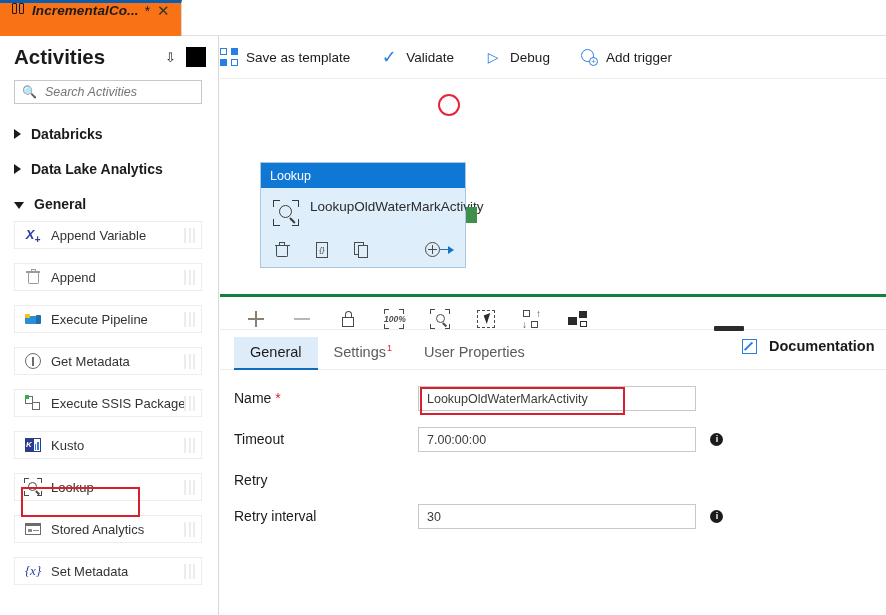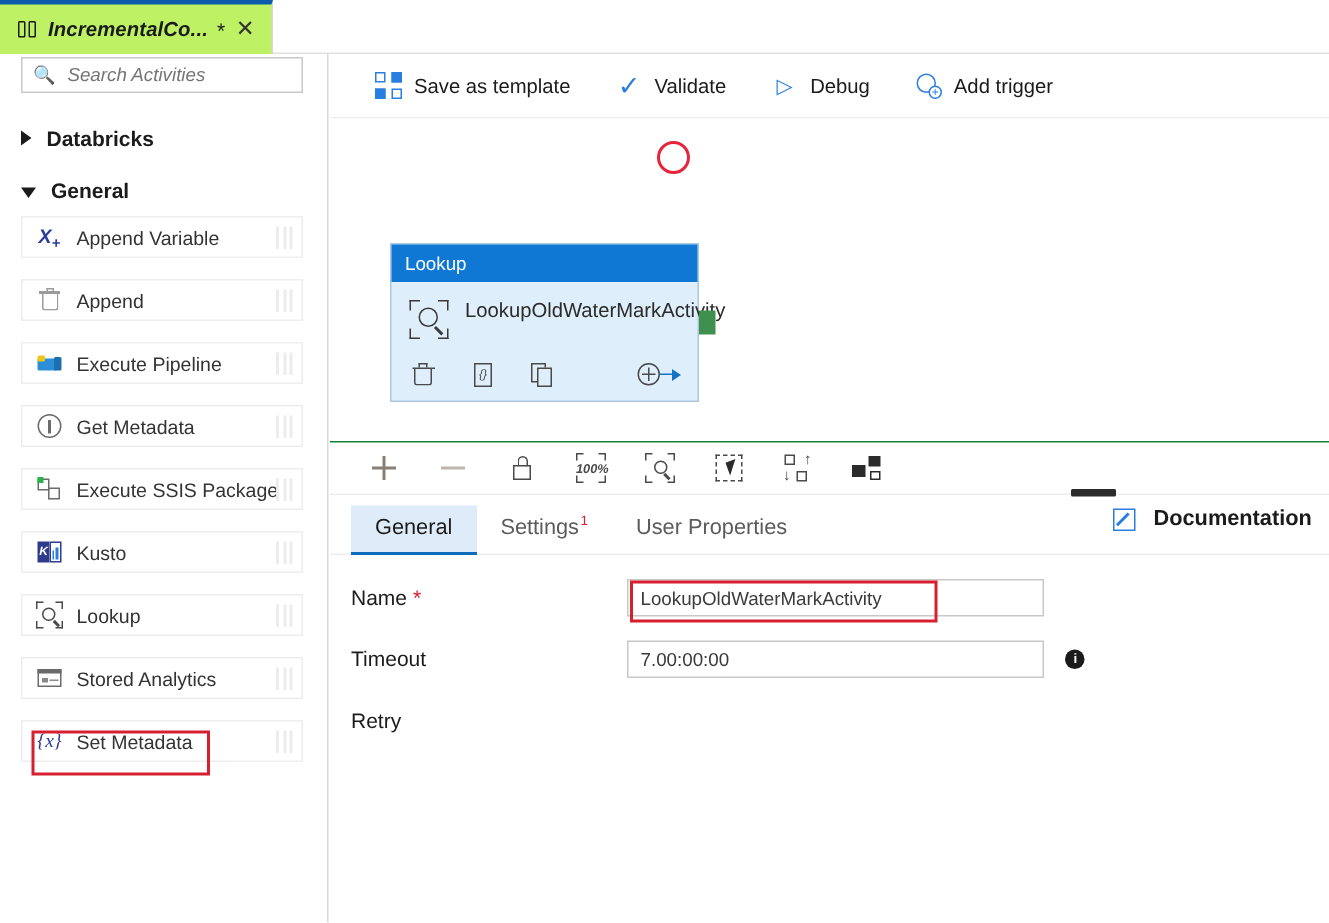--- a/index.html
+++ b/index.html
@@ -15,24 +15,24 @@
 
   
   #tabstrip {
     position:absolute; left:0; top:0; width:886px; height:36px;
     background:#ffffff;
     border-bottom:1px solid #e1e1e1;
   }
   #doc-tab {
     position:absolute; left:0; top:0; height:36px;
     padding:0 10px 0 12px;
-    display:flex; align-items:center; gap:6px;
+    display:flex; align-items:flex-start; gap:6px;
     border-top:3px solid #0b5cab;
     border-right:1px solid #d6d6d6;
-    background:#bef264;
+    background:#f97316;
     font-size:13.5px;
   }
   #doc-tab .tabname {
     font-style:italic; font-weight:600; letter-spacing:.1px;
     color:#1b1b1b;
   }
   #doc-tab .dirty { font-size:14px; color:#1b1b1b; }
   #doc-tab .closex { font-size:15px; color:#333; line-height:1; padding:0 1px; cursor:pointer; }
   .pipe-ico { width:14px; height:11px; display:inline-block; position:relative; }
   .pipe-ico i {
@@ -128,21 +128,21 @@
   .ic-setvar { font-size:13px; color:#2b3b9e; line-height:18px; text-align:center; font-family:"Liberation Serif", serif; font-style:italic; }
 
   
   .hl-red { position:absolute; border:2.5px solid #d6202f; pointer-events:none; }
 
   
   #main { position:absolute; left:220px; top:36px; width:666px; height:579px; background:#fff; }
 
   #toolbar {
     height:43px; border-bottom:1px solid #ededed;
-    display:flex; align-items:center; gap:30px; padding-left:30px;
+    display:flex; align-items:center; gap:30px; 
     font-size:13.5px; color:#1b1b1b;
   }
   .tb-btn { display:flex; align-items:center; gap:8px; cursor:pointer; }
   .tbi { width:18px; height:18px; position:relative; flex:none; }
   .tbi-tmpl .n{position:absolute;width:7px;height:7px;border:1.5px solid #2a7de1;}
   .tbi-tmpl .n1{left:0;top:0;}
   .tbi-tmpl .n2{right:0;top:0;background:#2a7de1;}
   .tbi-tmpl .n3{left:0;bottom:0;background:#2a7de1;}
   .tbi-tmpl .n4{right:0;bottom:0;}
   .tbi-check{color:#2a7de1;font-size:18px;line-height:18px;text-align:center;}
@@ -189,22 +189,22 @@
   .na-add .pv{position:absolute;left:7px;top:4px;width:1.4px;height:9px;background:#4a4a4a;}
   .na-add .ph{position:absolute;left:3px;top:7.8px;width:9px;height:1.4px;background:#4a4a4a;}
   .na-add .ar{position:absolute;left:15px;top:7.5px;width:11px;height:1.6px;background:#1673c4;}
   .na-add .ah{position:absolute;left:23px;top:4.5px;width:0;height:0;border-left:6px solid #1673c4;border-top:4px solid transparent;border-bottom:4px solid transparent;}
 
   #node-port { position:absolute; left:246px; top:128px; width:11px; height:16px; background:#3f8f4f; }
   #anno-circle { position:absolute; left:218px; top:15px; width:22px; height:22px; border:2px solid #e8243a; border-radius:50%; }
 
   
   #canvas-tools {
-    height:36px; border-top:1px solid #15803d; border-bottom:1px solid #ededed;
-    display:flex; align-items:center; gap:26px; padding-left:26px;
+    height:36px; border-top:3px solid #15803d; border-bottom:1px solid #ededed;
+    display:flex; align-items:flex-end; gap:26px; padding-left:26px;
   }
   .ct { width:20px; height:20px; position:relative; cursor:pointer; color:#5a5a5a; }
   .ct-plus .v{position:absolute;left:9px;top:2px;width:1.6px;height:16px;background:#8a7f74;}
   .ct-plus .h{position:absolute;left:2px;top:9px;width:16px;height:1.6px;background:#8a7f74;}
   .ct-minus .h{position:absolute;left:2px;top:9px;width:16px;height:1.6px;background:#bdb6ae;}
   .ct-lock .b{position:absolute;left:4px;top:8px;width:12px;height:10px;border:1.5px solid #4a4a4a;}
   .ct-lock .s{position:absolute;left:6.5px;top:2px;width:7px;height:7px;border:1.5px solid #4a4a4a;border-bottom:none;border-radius:4px 4px 0 0;}
   .brk { position:absolute; width:5px; height:5px; border:1.5px solid #4a4a4a; }
   .brk.tl{left:0;top:0;border-right:none;border-bottom:none;}
   .brk.tr{right:0;top:0;border-left:none;border-bottom:none;}
@@ -276,31 +276,40 @@
         <i></i>
       </span>
     <span class="tabname">IncrementalCo...</span>
     <span class="dirty">*</span>
     <span class="closex">✕</span>
   </div>
 </div>
 
 <div id="sidebar">
 
+  <div id="sb-header">
+    <div id="sb-title">Activities</div>
+    <div id="sb-collapse">⇩</div>
+    <div id="sb-square"></div>
+  </div>
 
   <div id="sb-search">
     <span class="mag">🔍</span>
     <input id="sb-search-input" type="text" placeholder="Search Activities" style="">
   </div>
 
   <div class="sb-group">
     <span class="tri-right"></span>
     <span>Databricks</span>
   </div>
 
+  <div class="sb-group">
+    <span class="tri-right"></span>
+    <span>Data Lake Analytics</span>
+  </div>
 
   <div class="sb-group">
     <span class="tri-down"></span>
     <span>General</span>
   </div>
 
   <div class="sb-item">
     <span class="ico ic-appendvar">X<sub>+</sub></span>
     <span class="lbl">Append Variable</span>
     <span class="grip"></span>
@@ -546,16 +555,23 @@
       <div class="fctl">
         <input class="finput" type="text" value="7.00:00:00" style="">
         <span class="info">i</span>
       </div>
     </div>
 
     <div class="frow">
       <div class="flabel">Retry</div>
     </div>
 
+    <div class="frow">
+      <div class="flabel">Retry interval</div>
+      <div class="fctl">
+        <input class="finput" type="text" value="30" style="">
+        <span class="info">i</span>
+      </div>
+    </div>
 
     <div class="hl-red" style="left:200px; top:57px; width:205px; height:28px;"></div>
   </div>
 </div>
 
 </body></html>

